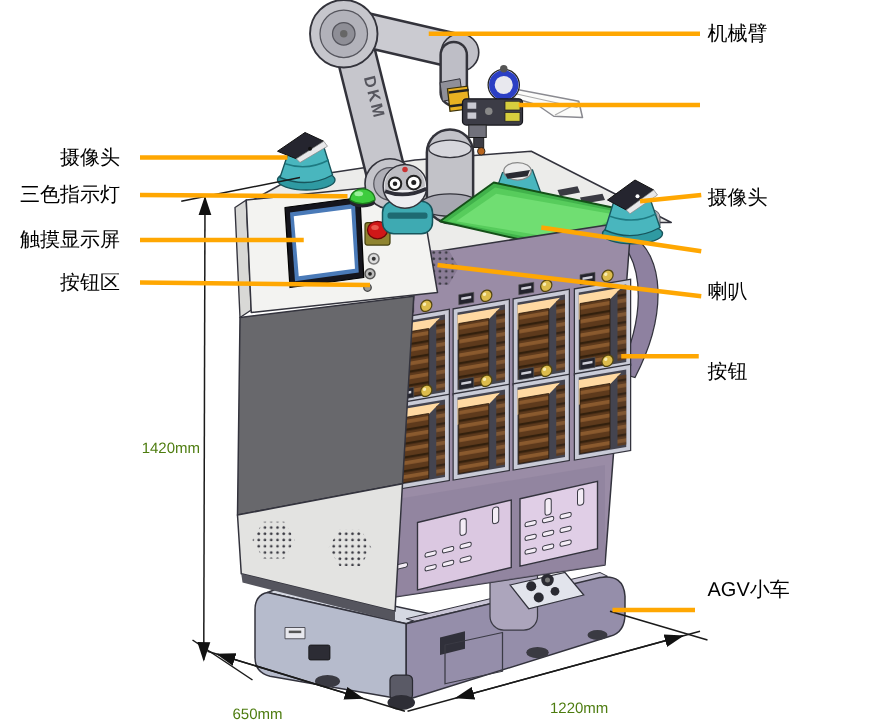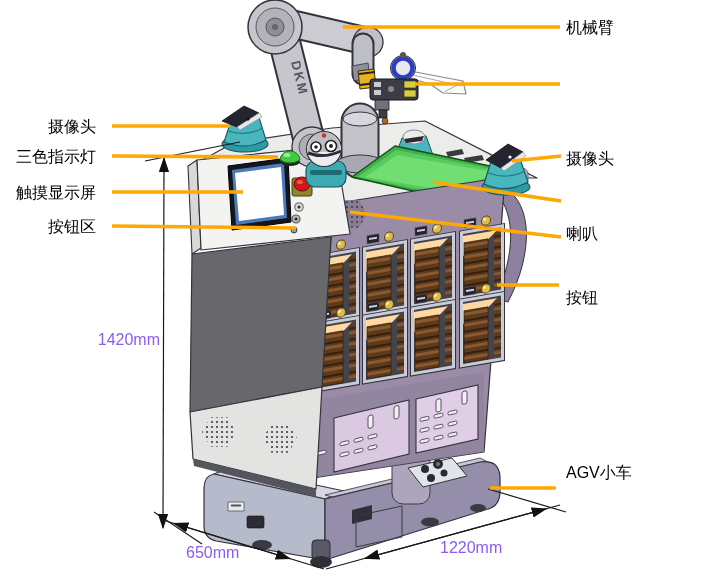--- a/index.html
+++ b/index.html
@@ -2,21 +2,21 @@
 <html><head>
 <meta charset="utf-8">
 <style>
   html,body{margin:0;padding:0;background:#fff;}
   #stage{position:relative;width:704px;height:577px;background:#fff;overflow:hidden;
          font-family:"Liberation Sans","DejaVu Sans",sans-serif;}
   #stage svg{position:absolute;left:0;top:0;}
   .callout{position:absolute;font-size:16px;color:#000;line-height:19px;white-space:nowrap;}
   .callout.right-col{left:566px;}
   .callout.left-col{right:608px;text-align:right;}
-  .dim{position:absolute;font-size:16px;color:#8b5cf6;white-space:nowrap;}
+  .dim{position:absolute;font-size:12px;color:#4d7c0f;white-space:nowrap;margin-top:20px;}
 </style>
 </head>
 <body>
 
 <div id="stage">
 
 <svg width="704" height="577" viewBox="0 0 704 577">
   <defs>
     <marker id="arrow" viewBox="0 0 12 8" refX="11" refY="4" markerWidth="13" markerHeight="9" orient="auto-start-reverse">
       <path d="M0,0 L12,4 L0,8 Z" fill="#111"></path>

